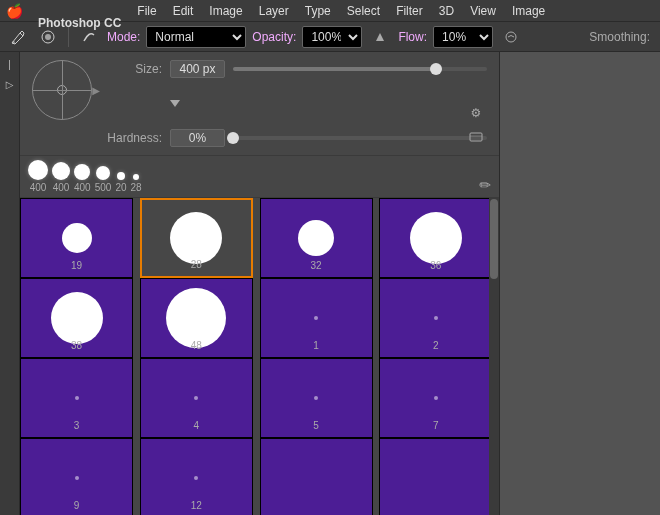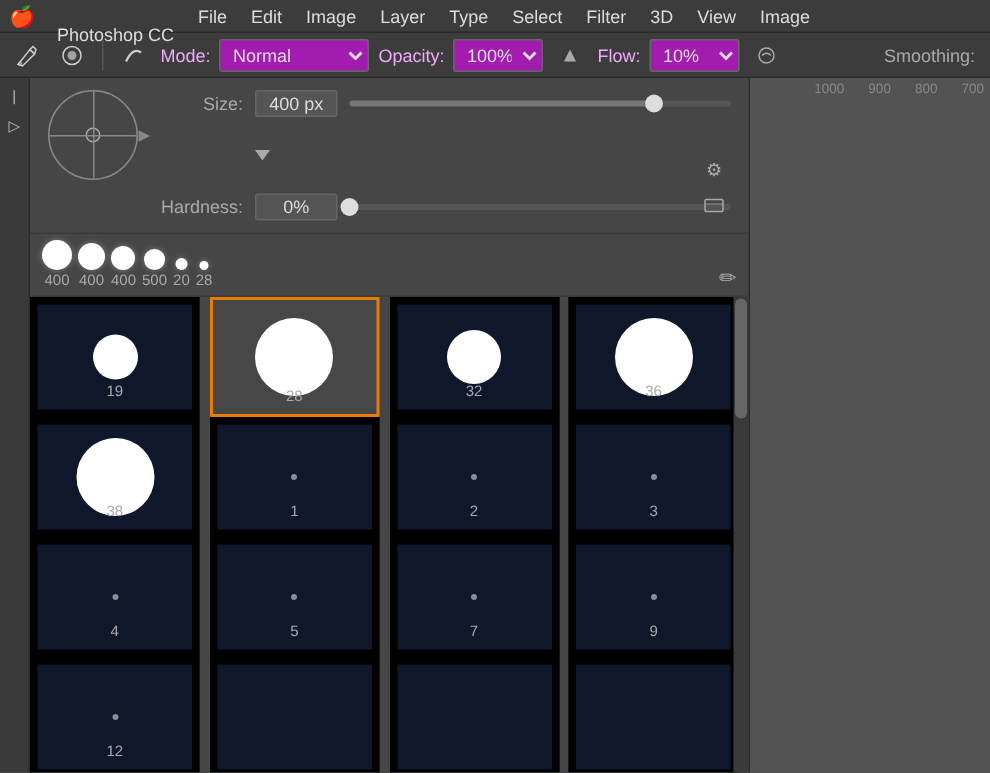--- a/index.html
+++ b/index.html
@@ -35,21 +35,21 @@
     }
     .menubar-item {
       padding: 0 8px;
       height: 22px;
       display: flex;
       align-items: center;
       color: #ddd;
       font-size: 12px;
       cursor: pointer;
     }
-    .menubar-item.app-name { font-weight: 400; margin-top: 25px; }
+    .menubar-item.app-name { font-weight: 700; margin-top: 25px; }
 
     
     .toolbar {
       width: 660px;
       height: 30px;
       background: #3c3c3c;
       display: flex;
       align-items: center;
       padding: 0 6px;
       gap: 6px;
@@ -71,21 +71,21 @@
       height: 20px;
       background: #555;
       margin: 0 2px;
     }
     .toolbar-label {
       color: #f0abfc;
       font-size: 12px;
       white-space: nowrap;
     }
     .toolbar-select {
-      background: #a21caf;
+      background: #000000;
       border: 1px solid #666;
       color: #ddd;
       font-size: 12px;
       height: 22px;
       padding: 0 4px;
       border-radius: 2px;
       cursor: pointer;
       outline: none;
     }
     .toolbar-select-wide {
@@ -292,24 +292,24 @@
       gap: 0;
       padding: 0;
     }
     .brush-cell {
       width: 113px;
       height: 80px;
       display: flex;
       flex-direction: column;
       align-items: center;
       justify-content: center;
-      border: 5px solid #000000;
+      border: 1px solid #000000;
       cursor: pointer;
       position: relative;
-      background: #0f172a;
+      background: #4c1d95;
     }
     .brush-cell.selected {
       border: 2px solid #e87c00;
       background: #474747;
     }
     .brush-cell-circle {
       border-radius: 50%;
       background: white;
     }
     .brush-cell-dot {
@@ -560,20 +560,24 @@
           </div>
           <div class="brush-cell">
             <div class="brush-cell-circle" style="width: 52px; height: 52px;"></div>
             <span class="brush-cell-label">36</span>
           </div>
           <div class="brush-cell">
             <div class="brush-cell-circle" style="width: 52px; height: 52px;"></div>
             <span class="brush-cell-label">38</span>
           </div>
           <div class="brush-cell">
+            <div class="brush-cell-circle" style="width: 60px; height: 60px;"></div>
+            <span class="brush-cell-label">48</span>
+          </div>
+          <div class="brush-cell">
             <div class="brush-cell-dot" style="width: 4px; height: 4px;"></div>
             <span class="brush-cell-label">1</span>
           </div>
           <div class="brush-cell">
             <div class="brush-cell-dot" style="width: 4px; height: 4px;"></div>
             <span class="brush-cell-label">2</span>
           </div>
           <div class="brush-cell">
             <div class="brush-cell-dot" style="width: 4px; height: 4px;"></div>
             <span class="brush-cell-label">3</span>
@@ -603,24 +607,14 @@
           <div class="brush-cell"></div>
           <div class="brush-cell"></div>
         </div>
       <div class="brush-scrollbar">
         <div class="brush-scrollbar-thumb"></div>
       </div>
     </div>
 
   </div>
 
-  <div class="canvas-area">
-    <div style="display:flex; justify-content:flex-end; padding: 2px 4px;">
-      <div style="display:flex; gap:16px;">
-        <span style="font-size:9px;color:#888;">1000</span>
-        <span style="font-size:9px;color:#888;">900</span>
-        <span style="font-size:9px;color:#888;">800</span>
-        <span style="font-size:9px;color:#888;">700</span>
-      </div>
-    </div>
-  </div>
 
 </div>
 
 </body></html>

